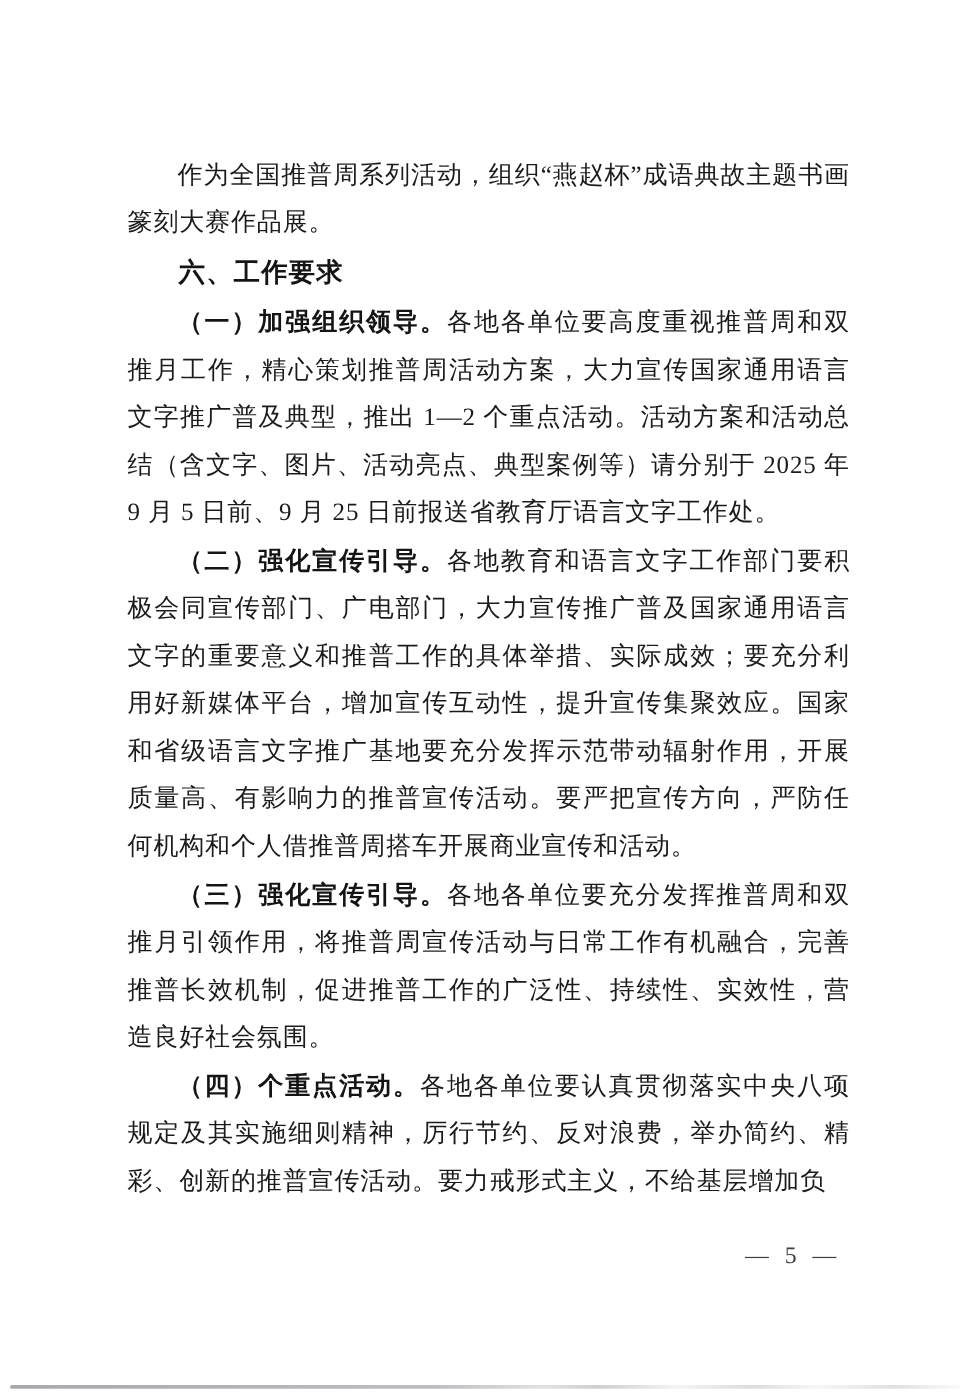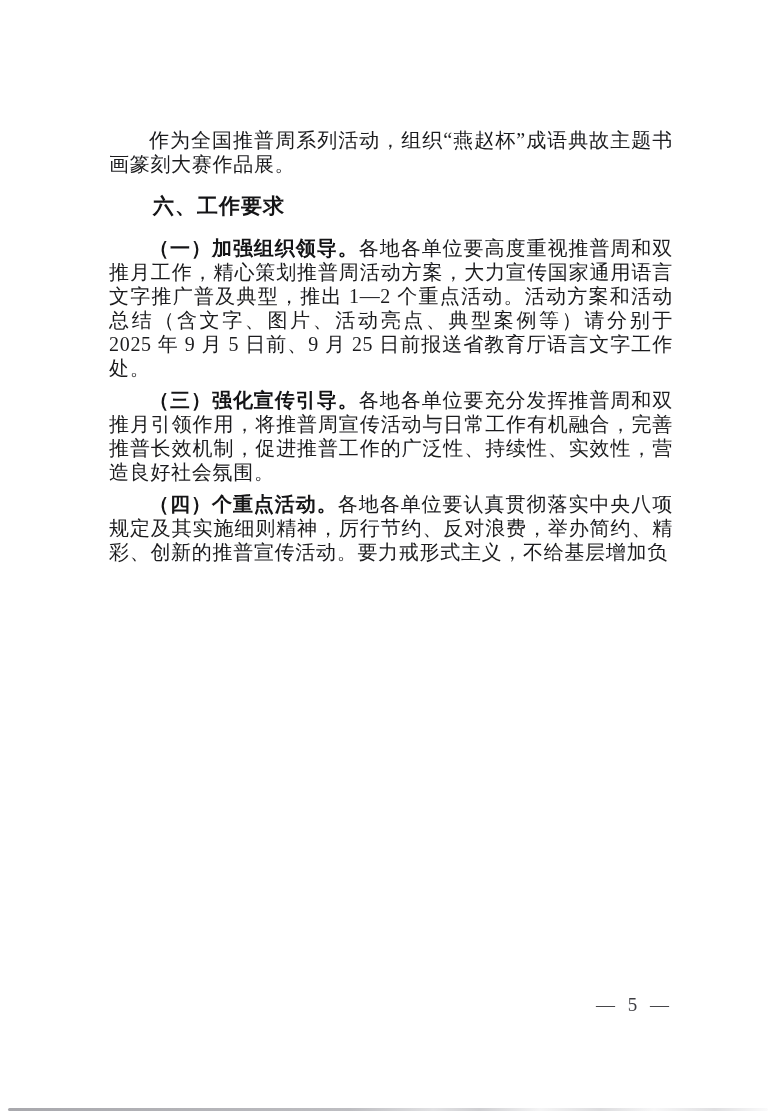--- a/index.html
+++ b/index.html
@@ -16,30 +16,30 @@
     font-family: "Liberation Serif", "DejaVu Serif", serif;
     color: #1b1b1d;
   }
   .content {
     position: absolute;
     left: 101px;
     top: 120px;
     width: 580px;
   }
   .para {
-    margin: 8px;
+    margin: 1px;
     font-size: 20px;
-    line-height: 24px;
+    line-height: 38px;
     letter-spacing: 0.7px;
     text-align: justify;
     text-indent: 2em;
     color: #1b1b1d;
   }
   .heading {
-    margin: 10px;
+    margin: 0;
     font-size: 21px;
     line-height: 40px;
     font-weight: bold;
     text-indent: 2em;
     letter-spacing: 1px;
     color: #141416;
   }
   .lead {
     font-weight: bold;
     color: #141416;
@@ -79,20 +79,21 @@
 
 <div class="page">
   <div class="content">
 
     <p class="para">作为全国推普周系列活动，组织“燕赵杯”成语典故主题书画篆刻大赛作品展。</p>
 
     <h2 class="heading">六、工作要求</h2>
 
     <p class="para"><span class="lead">（一）加强组织领导。</span><span>各地各单位要高度重视推普周和双推月工作，精心策划推普周活动方案，大力宣传国家通用语言文字推广普及典型，推出 1—2 个重点活动。活动方案和活动总结（含文字、图片、活动亮点、典型案例等）请分别于 2025 年 9 月 5 日前、9 月 25 日前报送省教育厅语言文字工作处。</span></p>
 
+    <p class="para"><span class="lead">（二）强化宣传引导。</span><span>各地教育和语言文字工作部门要积极会同宣传部门、广电部门，大力宣传推广普及国家通用语言文字的重要意义和推普工作的具体举措、实际成效；要充分利用好新媒体平台，增加宣传互动性，提升宣传集聚效应。国家和省级语言文字推广基地要充分发挥示范带动辐射作用，开展质量高、有影响力的推普宣传活动。要严把宣传方向，严防任何机构和个人借推普周搭车开展商业宣传和活动。</span></p>
 
     <p class="para"><span class="lead">（三）强化宣传引导。</span><span>各地各单位要充分发挥推普周和双推月引领作用，将推普周宣传活动与日常工作有机融合，完善推普长效机制，促进推普工作的广泛性、持续性、实效性，营造良好社会氛围。</span></p>
 
     <p class="para"><span class="lead">（四）个重点活动。</span><span>各地各单位要认真贯彻落实中央八项规定及其实施细则精神，厉行节约、反对浪费，举办简约、精彩、创新的推普宣传活动。要力戒形式主义，不给基层增加负</span></p>
 
   </div>
 
   <div class="footer">— 5 —</div>
 
   <div class="scan-artifact"></div>

